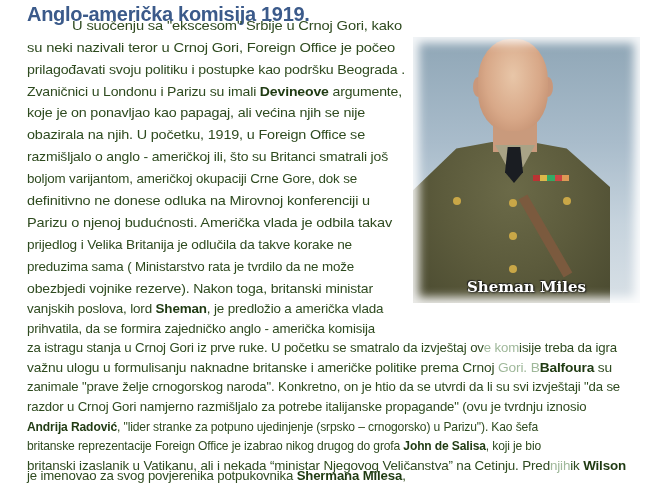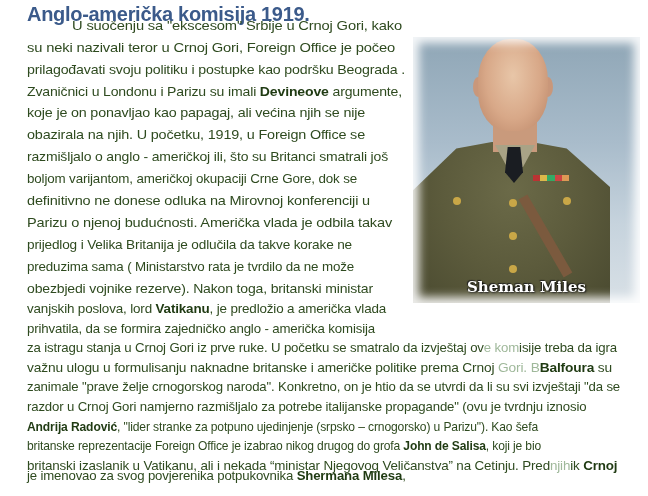--- a/index.html
+++ b/index.html
@@ -108,23 +108,23 @@
     <div class="line" style="top: 84px; left: 27px; transform: scaleX(1.06591);"><span>Zvaničnici u Londonu i Parizu su imali  </span><b>Devineove</b><span> argumente,</span></div>
     <div class="line" style="top: 105px; left: 27px; transform: scaleX(1.08388);"><span>koje je on ponavljao kao papagaj, ali većina njih se nije</span></div>
     <div class="line" style="top: 127px; left: 27px; transform: scaleX(1.09148);"><span>obazirala na njih. U početku, 1919, u Foreign Office se</span></div>
     <div class="line" style="top: 149px; left: 27px; transform: scaleX(1.05996);"><span>razmišljalo o anglo - američkoj ili, što su Britanci smatrali još</span></div>
     <div class="line" style="top: 171px; left: 27px; transform: scaleX(1.01509);"><span>boljom varijantom, američkoj okupaciji Crne Gore, dok se</span></div>
     <div class="line" style="top: 193px; left: 27px; transform: scaleX(1.09892);"><span>definitivno ne donese odluka na Mirovnoj konferenciji u</span></div>
     <div class="line" style="top: 215px; left: 27px; transform: scaleX(1.10366);"><span>Parizu o njenoj budućnosti.  Američka vlada je odbila takav</span></div>
     <div class="line" style="top: 237px; left: 27px; transform: scaleX(1.03118);"><span>prijedlog i Velika Britanija je odlučila da takve korake ne</span></div>
     <div class="line" style="top: 259px; left: 27px; transform: scaleX(1.01273);"><span>preduzima sama ( Ministarstvo rata je tvrdilo da ne može</span></div>
     <div class="line" style="top: 281px; left: 27px; transform: scaleX(1.06283);"><span>obezbjedi  vojnike rezerve). Nakon toga, britanski ministar</span></div>
-    <div class="line" style="top: 301px; left: 27px; transform: scaleX(1.01771);"><span>vanjskih poslova, lord </span><b>Vatikanu</b><span>, je predložio a američka vlada</span></div>
+    <div class="line" style="top: 301px; left: 27px; transform: scaleX(1.01771);"><span>vanjskih poslova, lord </span><b>Sheman</b><span>, je predložio a američka vlada</span></div>
     <div class="line" style="top: 321px; left: 27px; transform: scaleX(1.00524);"><span>prihvatila, da se formira zajedničko anglo - američka komisija</span></div>
     <div class="line" style="top: 340px; left: 27px; transform: scaleX(1.00327);"><span>za istragu stanja u Crnoj Gori iz prve ruke. U početku se smatralo da izvještaj ov</span><span class="blur">e kom</span><span>isije treba da igra</span></div>
     <div class="line" style="top: 360px; left: 27px; transform: scaleX(1.04136);"><span>važnu ulogu u formulisanju naknadne britanske i američke politike prema Crnoj</span><span class="blur"> Gori. B</span><b>Balfoura</b><span>  su</span></div>
     <div class="line" style="top: 379px; left: 27px; transform: scaleX(0.998632);"><span>zanimale "prave želje crnogorskog naroda". Konkretno, on je htio da se utvrdi da li su svi izvještaji "da se</span></div>
     <div class="line" style="top: 399px; left: 27px; transform: scaleX(1.00003);"><span>razdor u Crnoj Gori  namjerno razmišljalo za potrebe italijanske propagande" (ovu je tvrdnju iznosio</span></div>
     <div class="line" style="top: 419px; left: 27px; transform: scaleX(0.917363);"><b>Andrija Radović</b><span>, "lider stranke za potpuno ujedinjenje (srpsko – crnogorsko) u Parizu").  Kao šefa</span></div>
     <div class="line" style="top: 438px; left: 27px; transform: scaleX(0.91393);"><span>britanske reprezentacije Foreign Office je izabrao nikog drugog do grofa </span><b>John de Salisa</b><span>, koji je bio</span></div>
-    <div class="line" style="top: 458px; left: 27px; transform: scaleX(1.01532);"><span>britanski izaslanik u Vatikanu, ali i nekada “ministar Njegovog Veličanstva” na Cetinju. Pred</span><span class="blur">njih</span><span>ik </span><b>Crnoj</b></div>
+    <div class="line" style="top: 458px; left: 27px; transform: scaleX(1.01532);"><span>britanski izaslanik u Vatikanu, ali i nekada “ministar Njegovog Veličanstva” na Cetinju. Pred</span><span class="blur">njih</span><span>ik </span><b>Wilson</b></div>
     <div class="line" style="top: 468px; left: 27px;"><span>je imenovao za svog povjerenika potpukovnika </span><b>Shermana Milesa</b><span>,</span></div>
   </div>
 
 </body></html>

